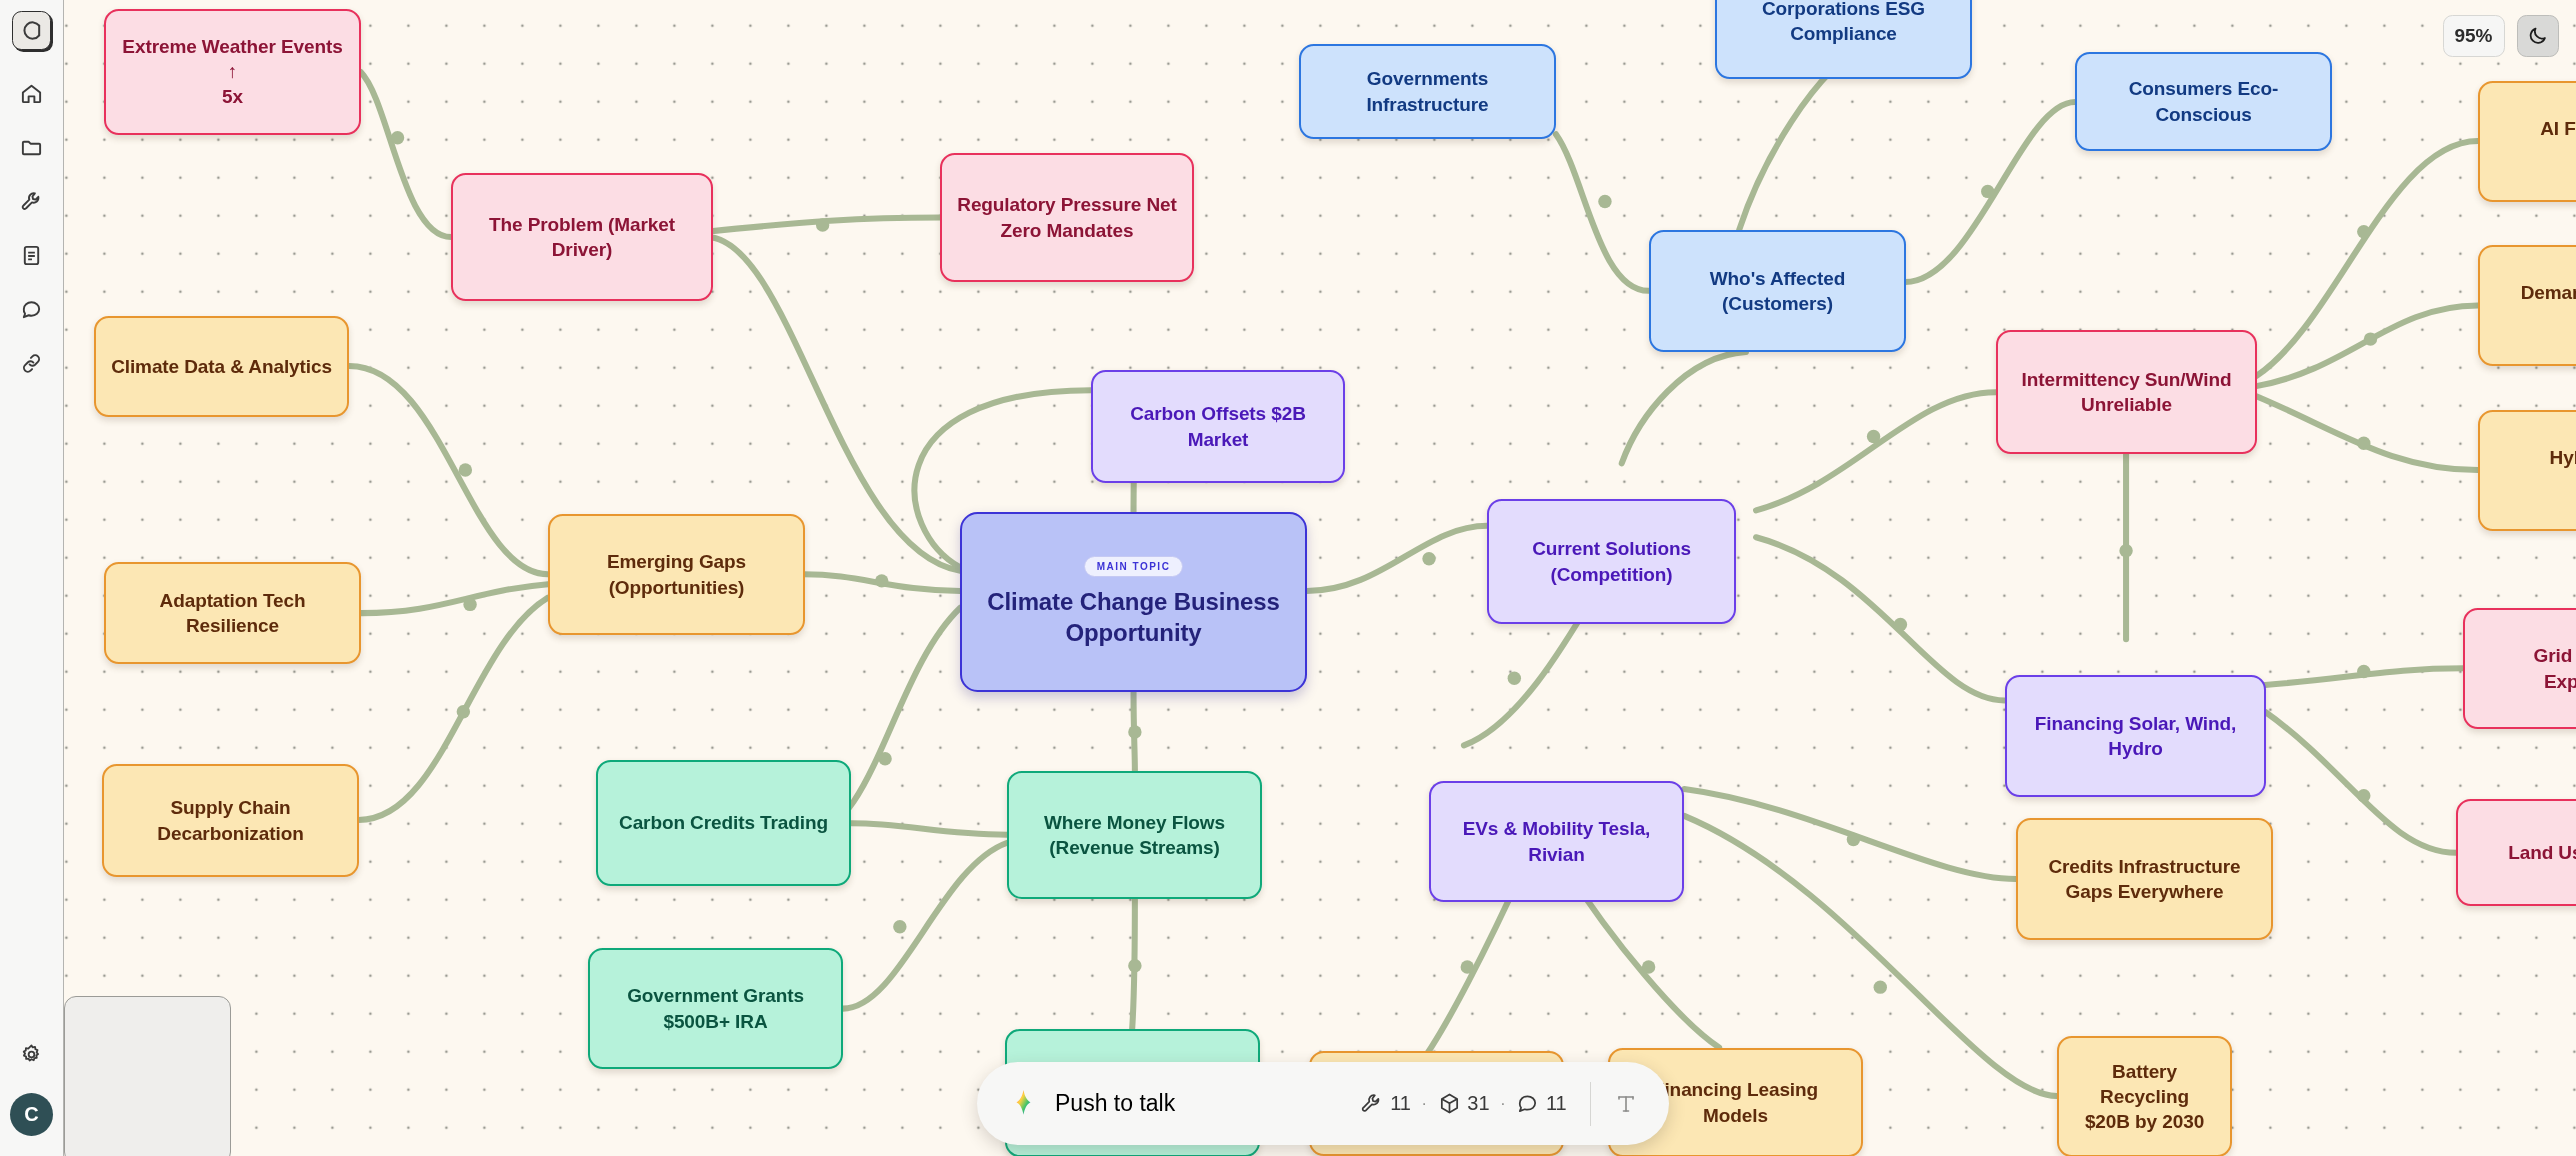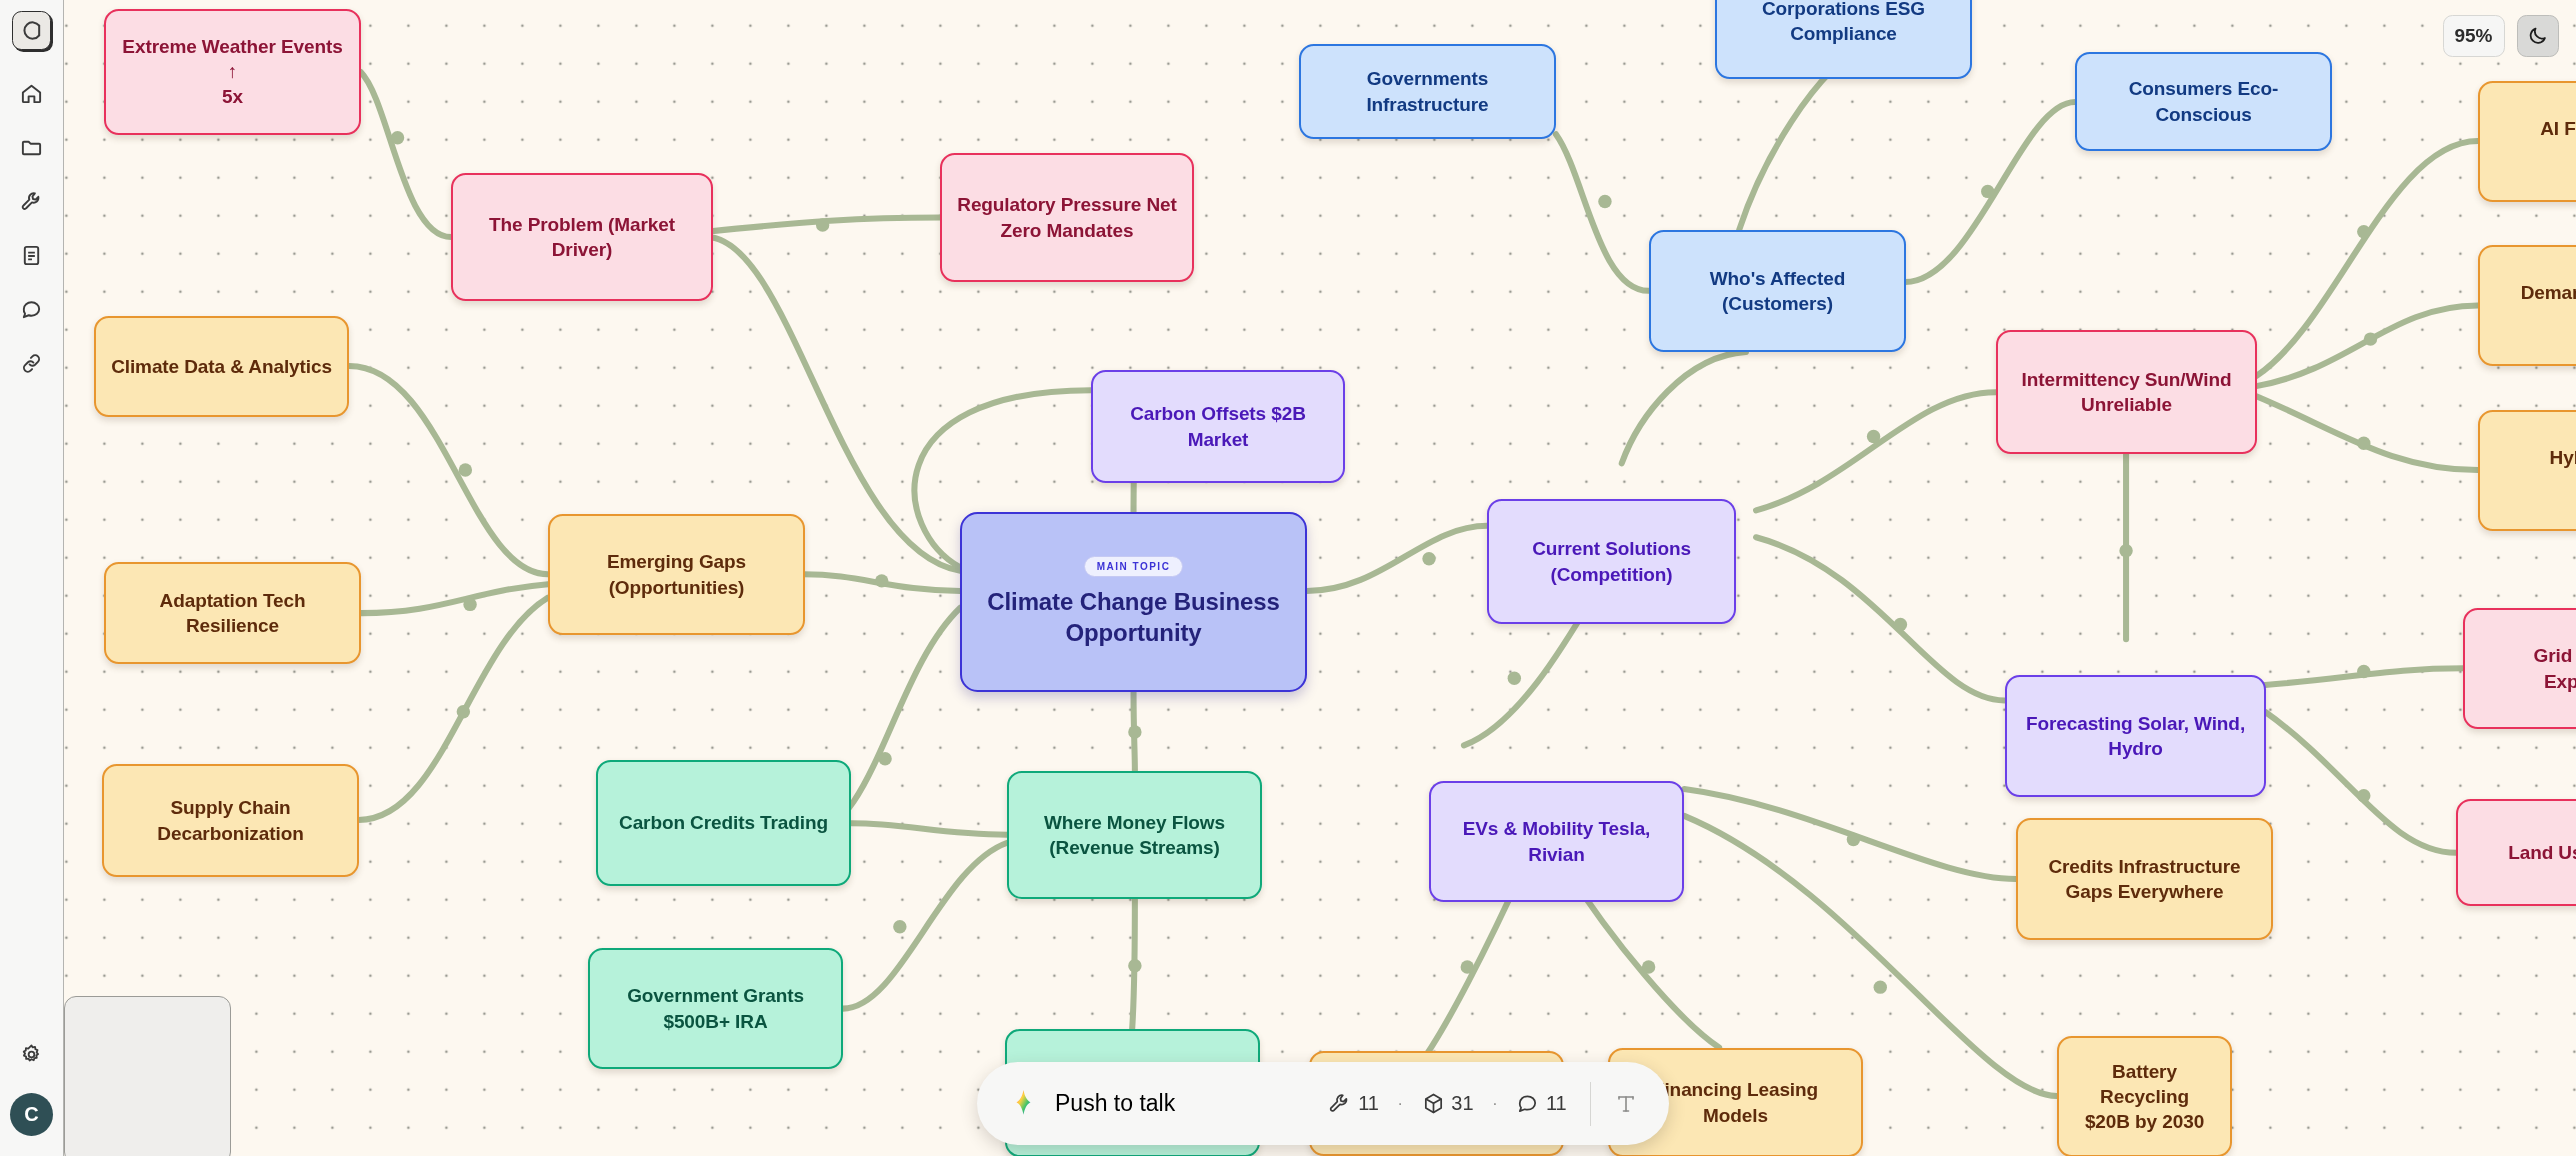--- a/index.html
+++ b/index.html
@@ -139,21 +139,21 @@
     border-radius: 42px;
     box-shadow: 0 5.4px 17.5px rgba(60,50,40,.20);
     display: flex; align-items: center;
     padding: 0 31px;
     z-index: 70;
   }
   #ptt-sparkle { width: 31px; height: 31px; margin-right: 16px; flex: 0 0 auto; }
   #ptt-label { font-size: 23px; color: #000000; font-weight: 400; }
   #toolbar-stats {
     margin-left: auto;
-    display:flex; align-items:center; gap: 16px;
+    display:flex; align-items:center; gap: 8px;
     font-size: 20px; color: #3a3a3a;
   }
   .stat { display:flex; align-items:center; gap: 6.7px; }
   .stat svg { width: 23px; height: 23px; }
   .dot-sep { color:#8a8a88; font-size: 16px; padding: 0 2.7px; }
   #toolbar-divider {
     width: 1.3px; height: 44px; background:#d6d6d3;
     margin: 0 23px;
   }
   #text-tool { color:#8b8b89; display:flex; align-items:center; }
@@ -264,21 +264,21 @@
       <div class="node n-blue" style="left: 1299px; top: 44px; width: 257px; height: 95px;"><span>Governments Infrastructure</span></div>
       <div class="node n-blue" style="left: 1715px; top: -37px; width: 257px; height: 116px;"><span>Corporations ESG
 Compliance</span></div>
       <div class="node n-blue" style="left: 2075px; top: 52px; width: 257px; height: 99px;"><span>Consumers Eco-Conscious</span></div>
       <div class="node n-blue" style="left: 1649px; top: 230px; width: 257px; height: 122px;"><span>Who's Affected
 (Customers)</span></div>
       <div class="node n-purple" style="left: 1487px; top: 463px; width: 249px; height: 125px;"><span>Current Solutions
 (Competition)</span></div>
       <div class="node n-pink" style="left: 1996px; top: 330px; width: 261px; height: 124px;"><span>Intermittency Sun/Wind
 Unreliable</span></div>
-      <div class="node n-purple" style="left: 2005px; top: 639px; width: 261px; height: 122px;"><span>Forecasting Solar, Wind,
+      <div class="node n-purple" style="left: 2005px; top: 639px; width: 261px; height: 122px;"><span>Financing Solar, Wind,
 Hydro</span></div>
       <div class="node n-purple" style="left: 1429px; top: 745px; width: 255px; height: 121px;"><span>EVs &amp; Mobility Tesla, Rivian</span></div>
       <div class="node n-yellow" style="left: 2016px; top: 818px; width: 257px; height: 122px;"><span>Credits Infrastructure
 Gaps Everywhere</span></div>
       <div class="node n-yellow" style="left: 2057px; top: 1036px; width: 175px; height: 121px;"><span>Battery Recycling
 $20B by 2030</span></div>
       <div class="node n-yellow" style="left: 2478px; top: 81px; width: 255px; height: 121px;"><span>AI Forecasting
 Gen</span></div>
       <div class="node n-yellow" style="left: 2478px; top: 245px; width: 255px; height: 121px;"><span>Demand Response
 Usage</span></div>

